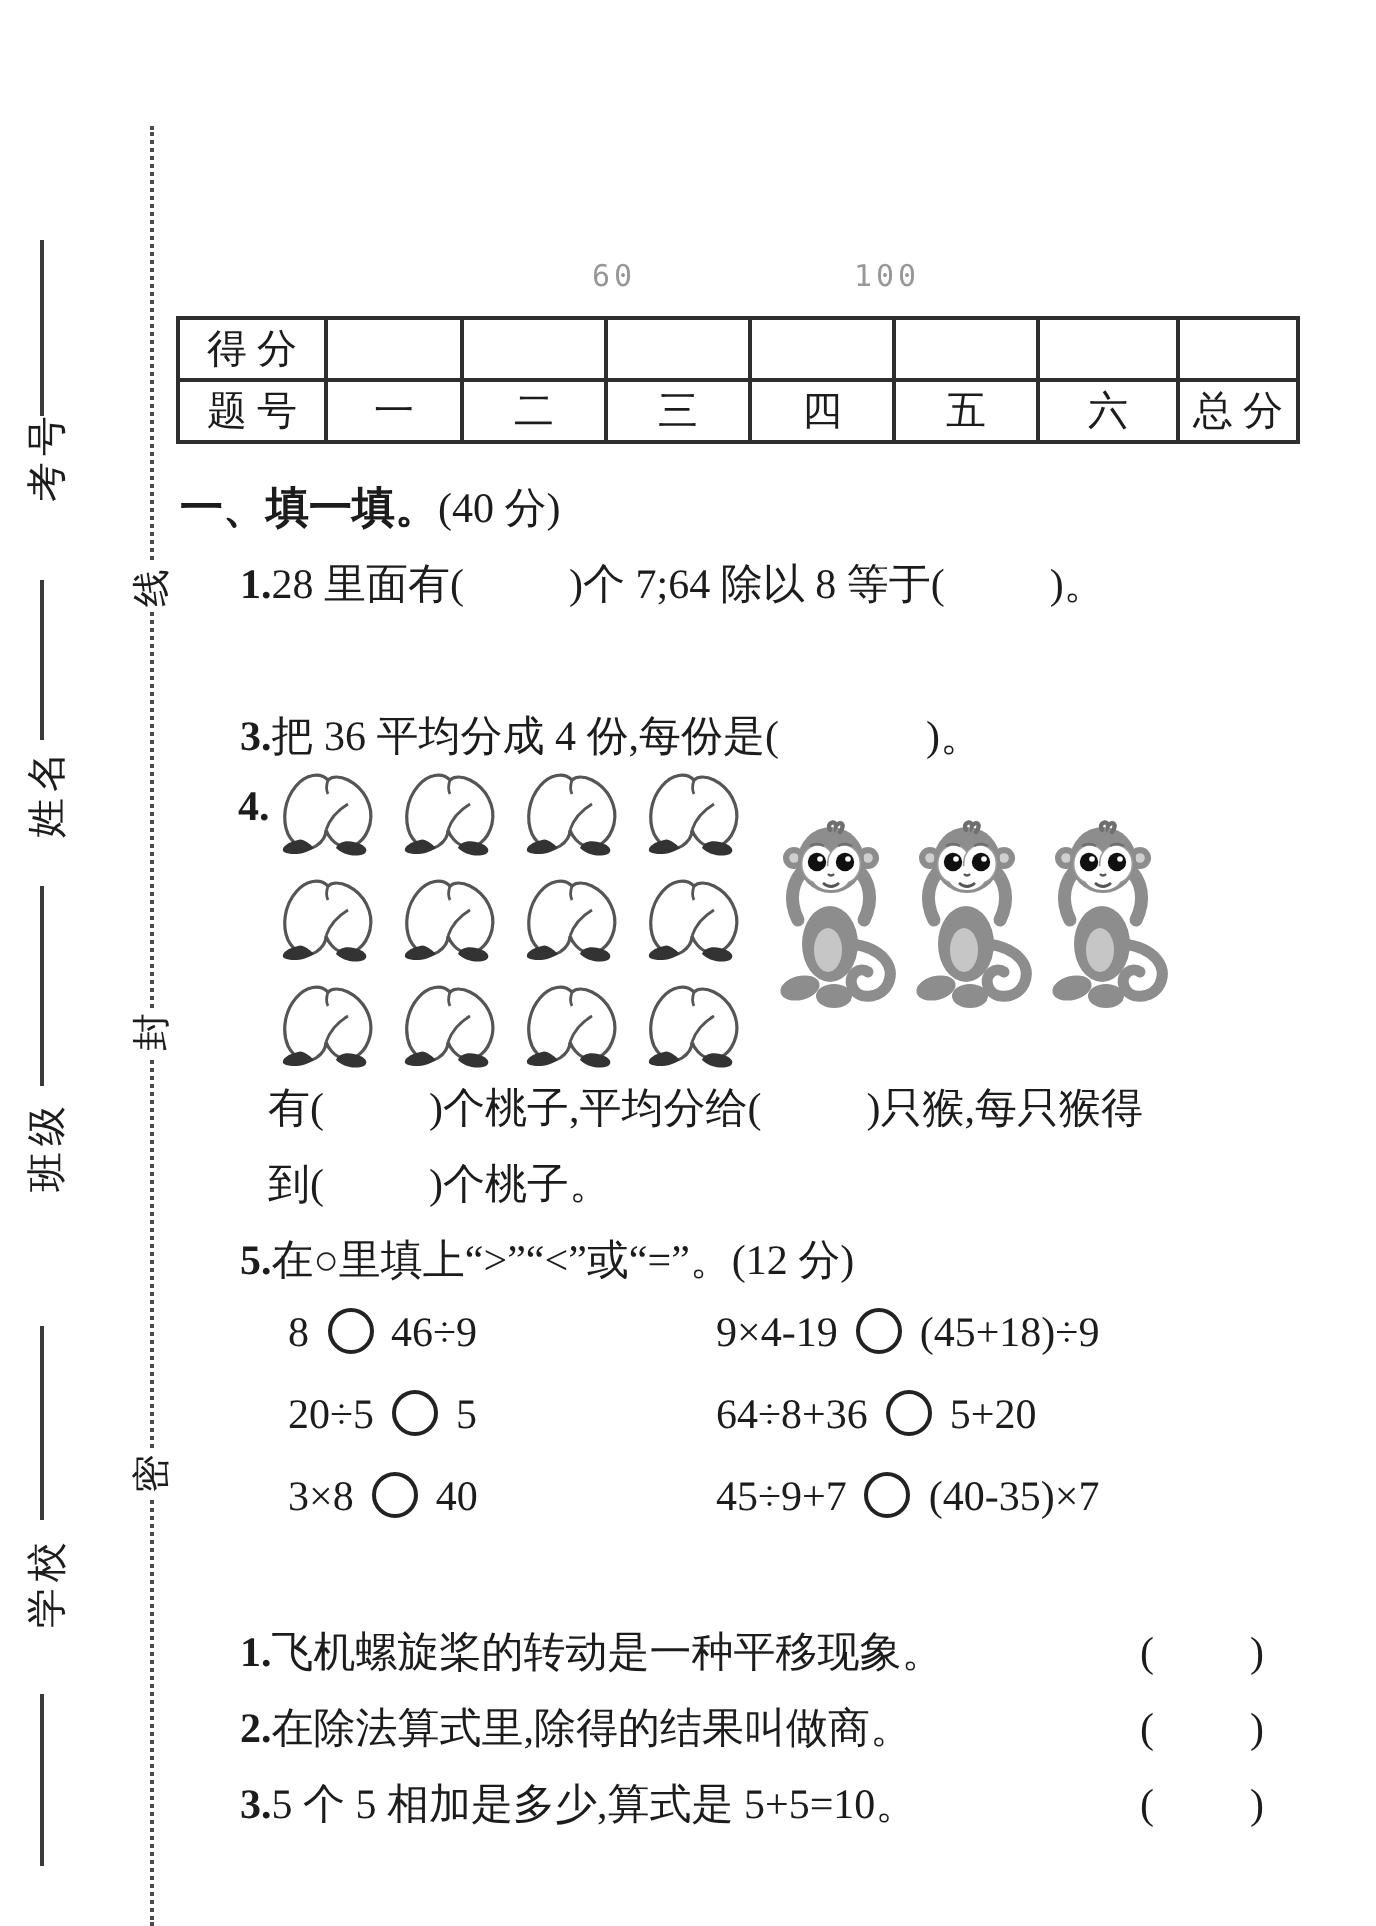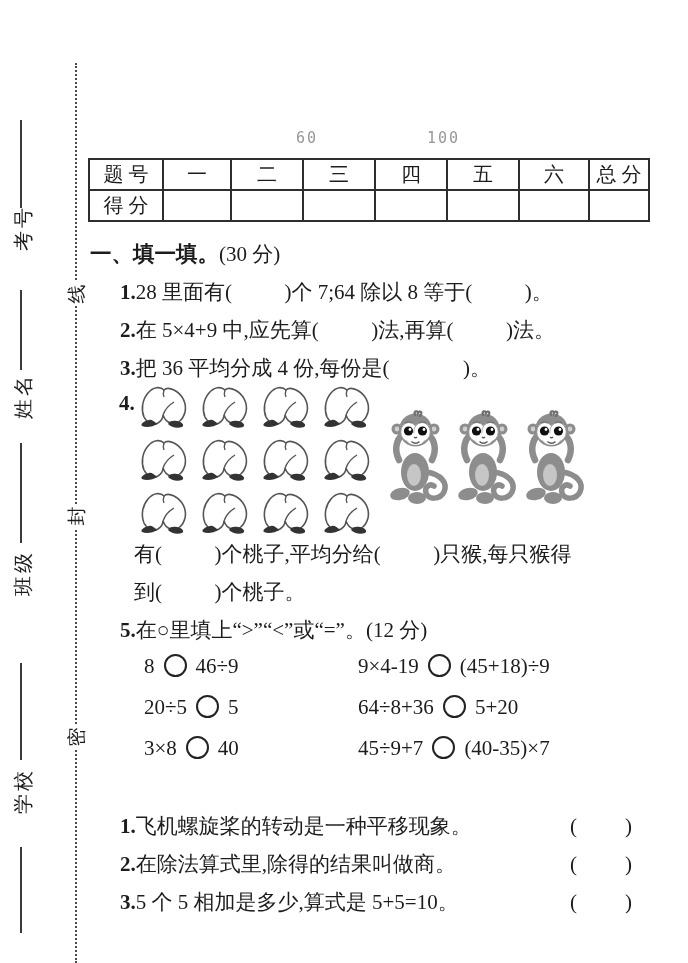--- a/index.html
+++ b/index.html
@@ -70,47 +70,46 @@
   <div class="seal" style="top:282px">线</div>
   <div class="seal" style="top:504px">封</div>
   <div class="seal" style="top:725px">密</div>
 
   <div class="faint" style="left:296px;top:129px">60</div>
   <div class="faint" style="left:427px;top:129px">100</div>
 
   <table class="score">
     <tbody>
         <tr>
+      <td>得 分</td>
+      <td></td>
+      <td></td>
+      <td></td>
+      <td></td>
+      <td></td>
+      <td></td>
+      <td></td>
+    </tr>
+    <tr>
       <td style="width:72px">题 号</td>
       <td style="width:66px">一</td>
       <td style="width:70px">二</td>
       <td style="width:70px">三</td>
       <td style="width:70px">四</td>
       <td style="width:70px">五</td>
       <td style="width:68px">六</td>
       <td style="width:58px">总 分</td>
     </tr>
-    <tr>
-      <td>得 分</td>
-      <td></td>
-      <td></td>
-      <td></td>
-      <td></td>
-      <td></td>
-      <td></td>
-      <td></td>
-    </tr>
   </tbody>
     </table>
 
-  <div class="abs h" style="left:90px;top:239px"><span>一、填一填。</span><span class="pts">(30 分)</span></div>
+  <div class="abs h" style="left:90px;top:239px"><span>一、填一填。</span><span class="pts">(40 分)</span></div>
 
   <div class="abs txt" style="left:120px;top:279px"><span class="num">1.</span><span>28 里面有(          )个 7;64 除以 8 等于(          )。</span></div>
 
-  <div class="abs txt" style="left:120px;top:317px"><span class="num">2.</span><span>在 5×4+9 中,应先算(          )法,再算(          )法。</span></div>
 
   <div class="abs txt" style="left:120px;top:355px"><span class="num">3.</span><span>把 36 平均分成 4 份,每份是(              )。</span></div>
 
   <div class="abs txt" style="left:119px;top:390px"><span class="num">4.</span></div>
 
   <div class="peach-grid">
   <svg width="52" height="46" viewBox="0 0 52 46">
     <path d="M26 6 C22 2 15 3 10 9 C4 16 3 26 6 33 C9 39 15 42 20 39 C23 37 25 34 25 31 C26 34 29 38 33 39 C39 41 45 36 47 28 C49 19 44 10 36 6 C32 4 28 4 26 6 Z" fill="#ffffff" stroke="#555" stroke-width="1.6"></path>
     <path d="M26 6 C25 9 25 11 26 13" fill="none" stroke="#555" stroke-width="1.4"></path>
     <path d="M25 31 C27 25 31 21 36 18" fill="none" stroke="#555" stroke-width="1.4"></path>

